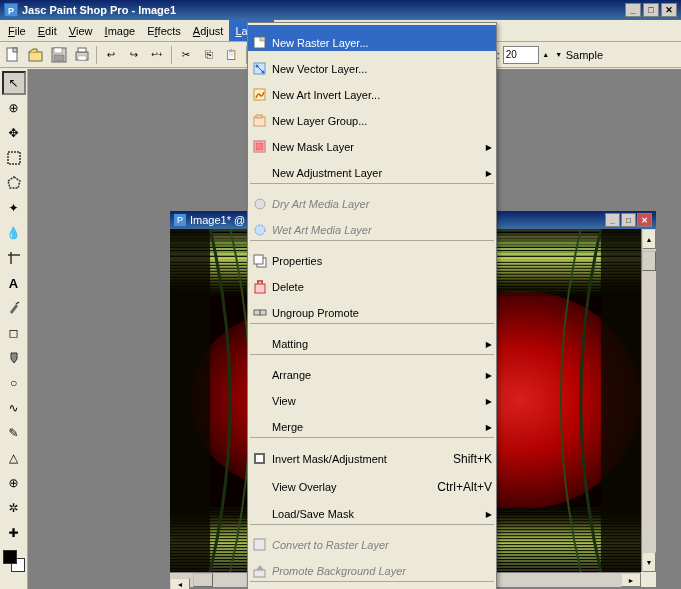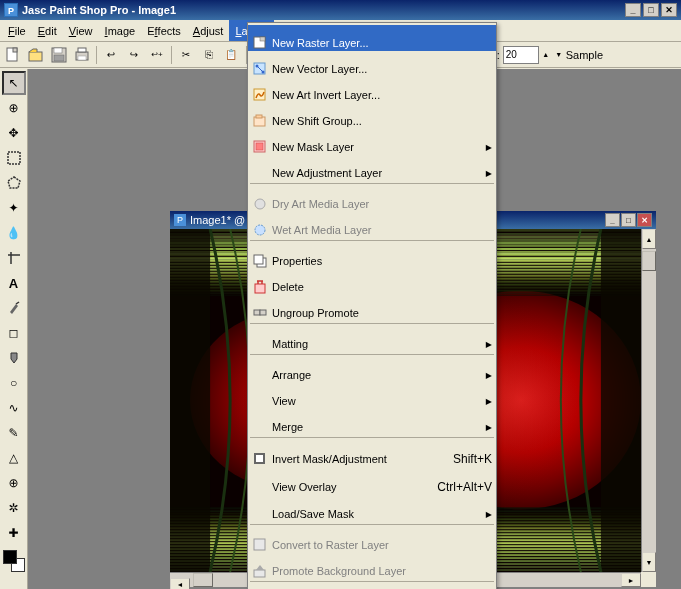--- a/index.html
+++ b/index.html
@@ -214,20 +214,21 @@
       min-height: 20px;
       white-space: nowrap;
     }
     .menu-entry.highlighted {
       background: #316ac5;
       color: white;
     }
     .menu-entry.disabled {
       color: #808080;
       cursor: default;
+      font-style: italic;
     }
     .menu-entry .icon {
       position: absolute;
       left: 4px;
       width: 16px;
       height: 16px;
       display: flex;
       align-items: center;
       justify-content: center;
     }
@@ -543,21 +544,21 @@
     <span>New Art Invert Layer...</span>
   </div>
 
   <div class="menu-entry">
     <span class="icon">
       <svg width="14" height="14" viewBox="0 0 14 14">
           <rect x="1" y="3" width="11" height="9" fill="#ffe4c8" stroke="#cc9966" stroke-width="1"></rect>
           <rect x="3" y="1" width="6" height="3" fill="#ffd0a0" stroke="#cc9966" stroke-width="1"></rect>
         </svg>
     </span>
-    <span>New Shift Group...</span>
+    <span>New Layer Group...</span>
   </div>
 
   <div class="menu-entry">
     <span class="icon">
       <svg width="14" height="14" viewBox="0 0 14 14">
           <rect x="1" y="1" width="11" height="11" fill="#ffc8c8" stroke="#cc6666" stroke-width="1"></rect>
           <rect x="3" y="3" width="7" height="7" fill="#ff8080" stroke="#cc4444" stroke-width="0.5"></rect>
         </svg>
     </span>
     <span>New Mask Layer</span>

